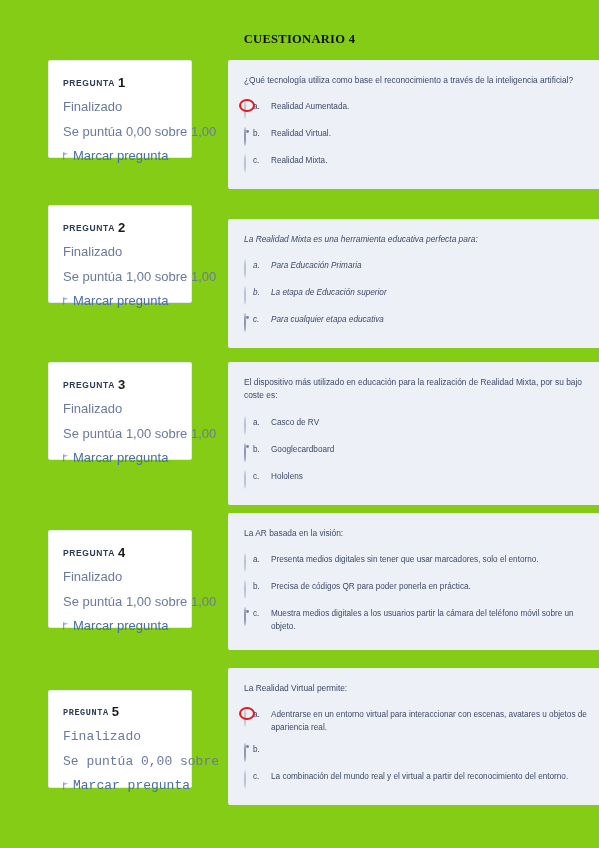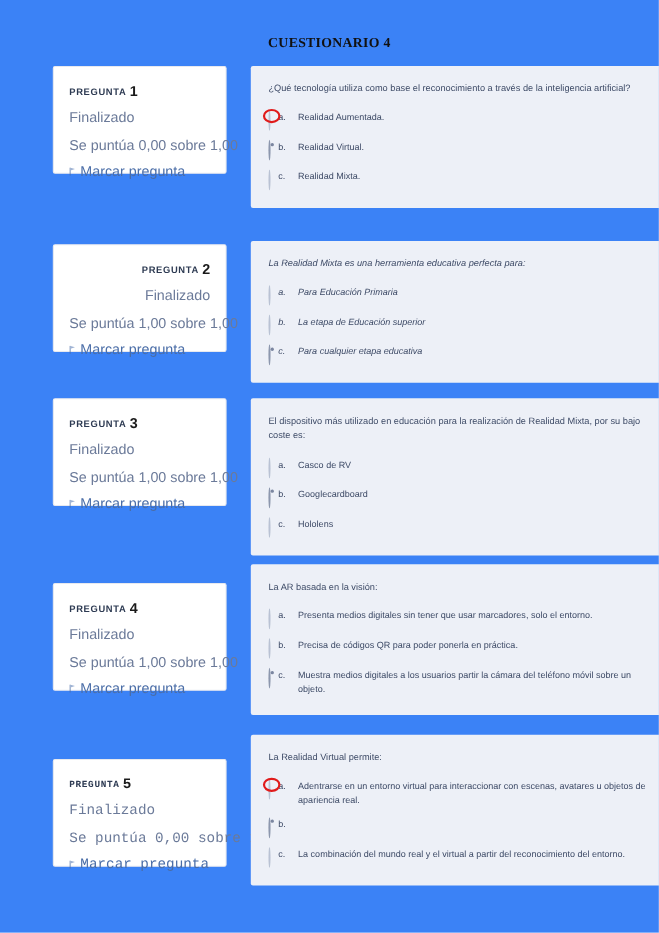--- a/index.html
+++ b/index.html
@@ -7,37 +7,37 @@
     margin: 0; padding: 0;
     width: 599px; height: 848px;
     background: #ffffff;
     font-family: "Liberation Sans", sans-serif;
     overflow: hidden;
   }
   .page {
     position: relative;
     width: 599px;
     height: 848px;
-    background: #3b82f6;
+    background: #84cc16;
   }
   .doc-title {
     text-align: center;
     font-family: "Liberation Serif", serif;
     font-weight: bold;
     font-size: 12.5px;
     letter-spacing: 0.3px;
     color: #111111;
     padding-top: 32px;
     margin: 0 0 16px 0;
   }
   
   .info-card {
     position: absolute;
     left: 48px;
-    width: 158px;
+    width: 144px;
     background: #ffffff;
     border: 1px solid #e7e9ef;
     border-radius: 2px;
     padding: 14px 14px 16px 14px;
   }
   .q-label {
     font-size: 8.5px;
     font-weight: bold;
     letter-spacing: 0.6px;
     color: #2d3a52;
@@ -180,21 +180,21 @@
             <span class="opt-key">b.</span>
             <span class="opt-text">Realidad Virtual.</span>
           </li>
           <li class="opt">
             <span style="position: relative; flex: 0 0 auto;"><span class="radio"></span></span>
             <span class="opt-key">c.</span>
             <span class="opt-text">Realidad Mixta.</span>
           </li>
         </ul>
       </div>
-      <div class="info-card" style="top: 222px; height: 98px; text-align: right;">
+      <div class="info-card" style="top: 205px; height: 98px;">
         <div class="q-label"><span>PREGUNTA</span><span class="qnum">2</span></div>
         <div class="q-state">Finalizado</div>
         <div class="q-score">Se puntúa 1,00 sobre 1,00</div>
         <div class="q-flag">
           <span class="flag-icon">
             <svg width="6" height="8" viewBox="0 0 6 8" xmlns="http://www.w3.org/2000/svg">
               <path d="M0.7 0.4 L0.7 7.6" stroke="#4a6da7" stroke-width="0.8" fill="none"></path>
               <path d="M1.1 0.6 L5.2 1.7 L1.1 3.1 Z" fill="#9fb3d4"></path>
             </svg>
           </span>

